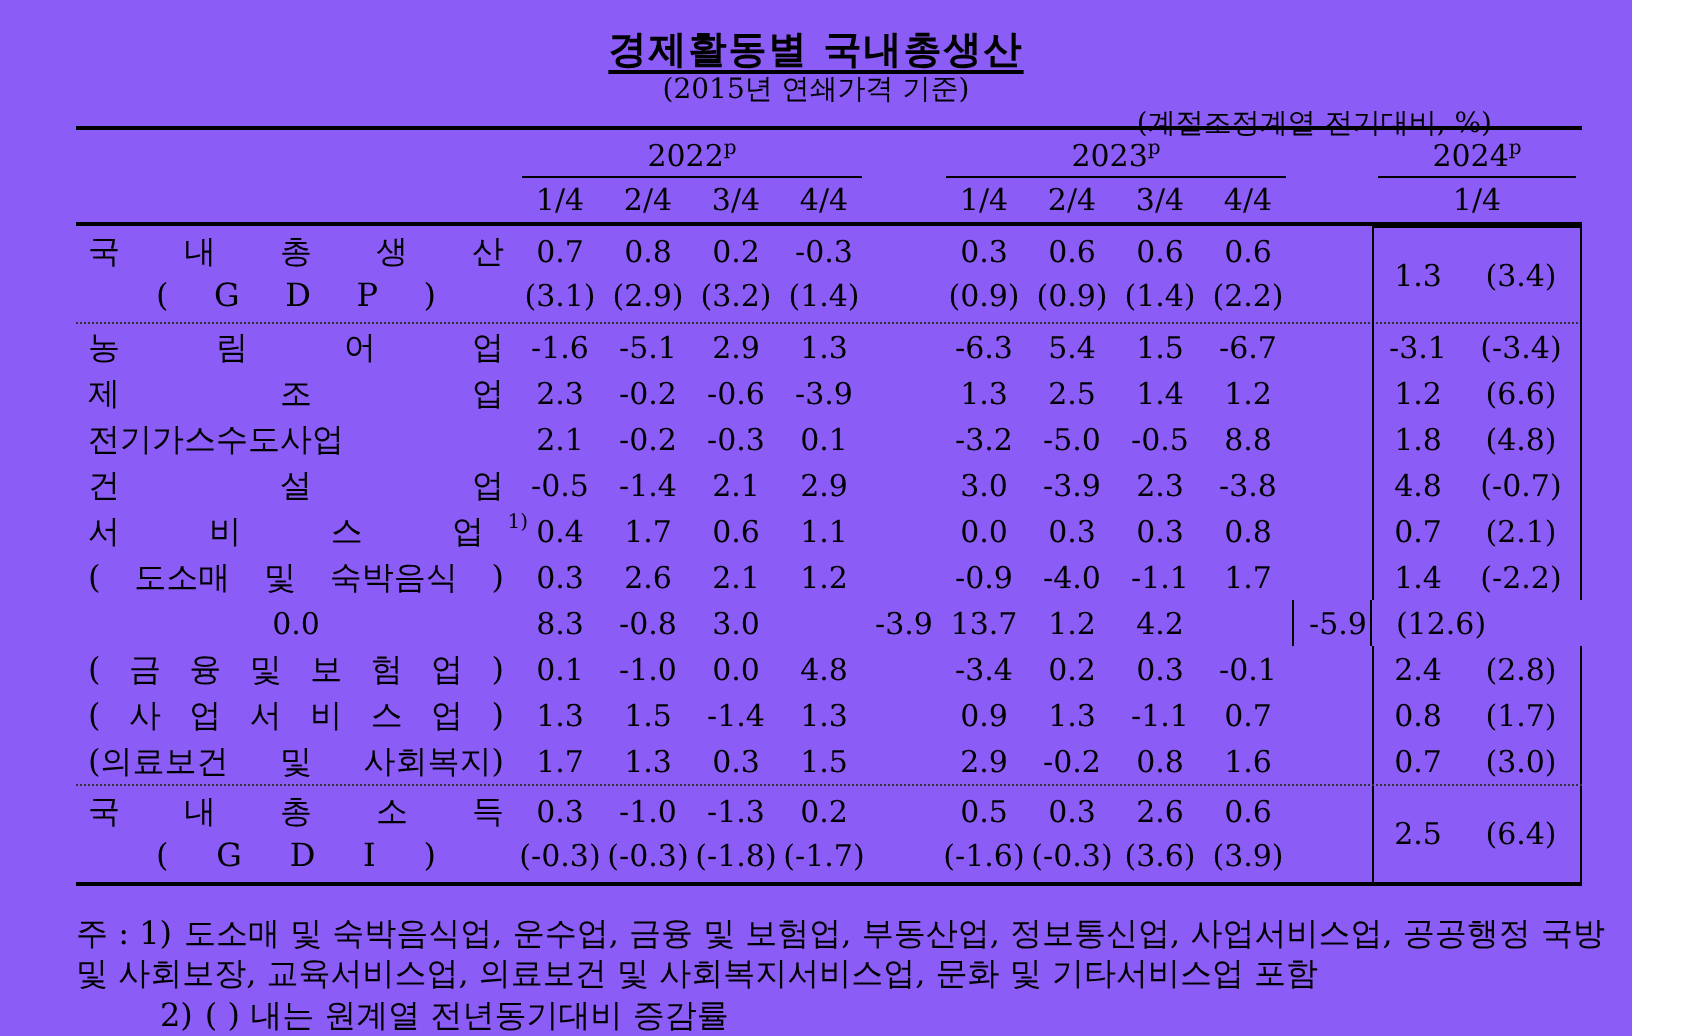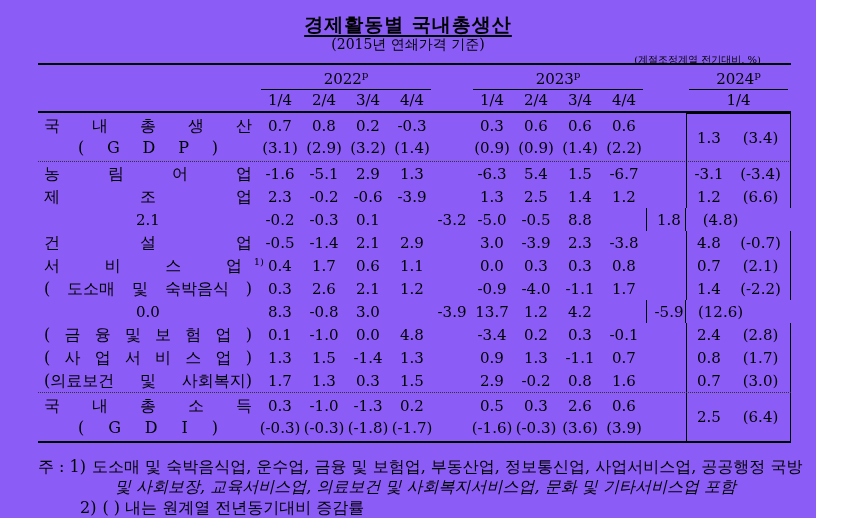--- a/index.html
+++ b/index.html
@@ -4,21 +4,21 @@
 <style>
   html,body{margin:0;padding:0;background:#fff;}
   .page{
     position:relative;width:816px;height:518px;background:#8b5cf6;color:#000;
     font-family:"DejaVu Serif","Liberation Serif",serif;overflow:hidden;
   }
   .title{position:absolute;top:12px;left:0;width:100%;text-align:center;
     font-size:19px;font-weight:bold;letter-spacing:1px;}
   .title span{text-decoration:underline;text-underline-offset:4px;text-decoration-thickness:1.5px;}
   .subtitle{position:absolute;top:36px;left:0;width:100%;text-align:center;font-size:14px;}
-  .unit-note{position:absolute;top:53px;right:55px;font-size:10px;}
+  .unit-note{position:absolute;top:53px;right:70px;font-size:14px;}
 
   .table{position:absolute;left:38px;top:63px;width:753px;border-top:2px solid #000;}
   .trow{display:grid;grid-template-columns:220px 44px 44px 44px 44px 36px 44px 44px 44px 44px 40px 105px;}
   .thead{border-bottom:2px solid #000;}
   .yrow{height:24px;align-items:end;}
   .ycell{grid-column:span 4;text-align:center;font-size:15px;line-height:20px;
     border-bottom:1.5px solid #000;margin:0 3px;}
   .ycell.one{grid-column:span 1;}
   .ycell sup{font-size:10px;}
   .qrow{height:22px;align-items:center;}
@@ -42,21 +42,21 @@
 
   .boxcell{height:100%;border-left:1.5px solid #000;border-right:1.5px solid #000;
     display:grid;grid-template-columns:44px 59px;align-items:center;justify-items:center;
     font-size:15px;}
   .box-top{border-top:1.5px solid #000;}
   .box-bottom{border-bottom:1.5px solid #000;}
   .table{border-bottom:2px solid #000;}
 
   .footnotes{position:absolute;left:38px;top:457px;width:800px;font-size:16px;line-height:20px;}
   .fn-l1{white-space:nowrap;}
-  .fn-l2{margin-left:77px;white-space:nowrap;font-style:italic;}
+  .fn-l2{white-space:nowrap;}
   .fn-l3{margin-left:42px;white-space:nowrap;margin-top:1px;}
   .fn-prefix{margin-right:6px;}
 </style>
 </head>
 <body>
 
 <div class="page">
 
   <div class="title">
     <span>경제활동별 국내총생산</span>
@@ -166,20 +166,23 @@
           <div class="vcell">2.5</div>
           <div class="vcell">1.4</div>
           <div class="vcell">1.2</div>
           <div class="gapcell"></div>
           <div class="boxcell">
             <span class="bv">1.2</span>
             <span class="bv">(6.6)</span>
           </div>
         </div>
         <div class="trow single">
+          <div class="lblcell">
+            <div class="lbl-main">전기가스수도사업</div>
+          </div>
           <div class="vcell">2.1</div>
           <div class="vcell">-0.2</div>
           <div class="vcell">-0.3</div>
           <div class="vcell">0.1</div>
           <div class="gapcell"></div>
           <div class="vcell">-3.2</div>
           <div class="vcell">-5.0</div>
           <div class="vcell">-0.5</div>
           <div class="vcell">8.8</div>
           <div class="gapcell"></div>

